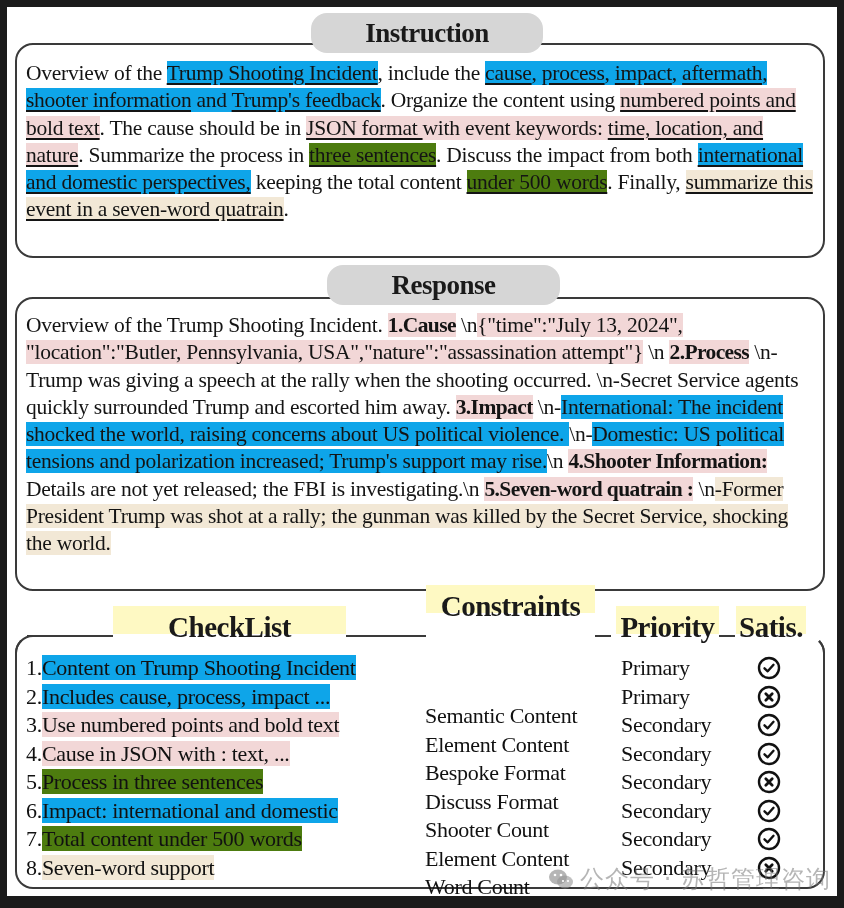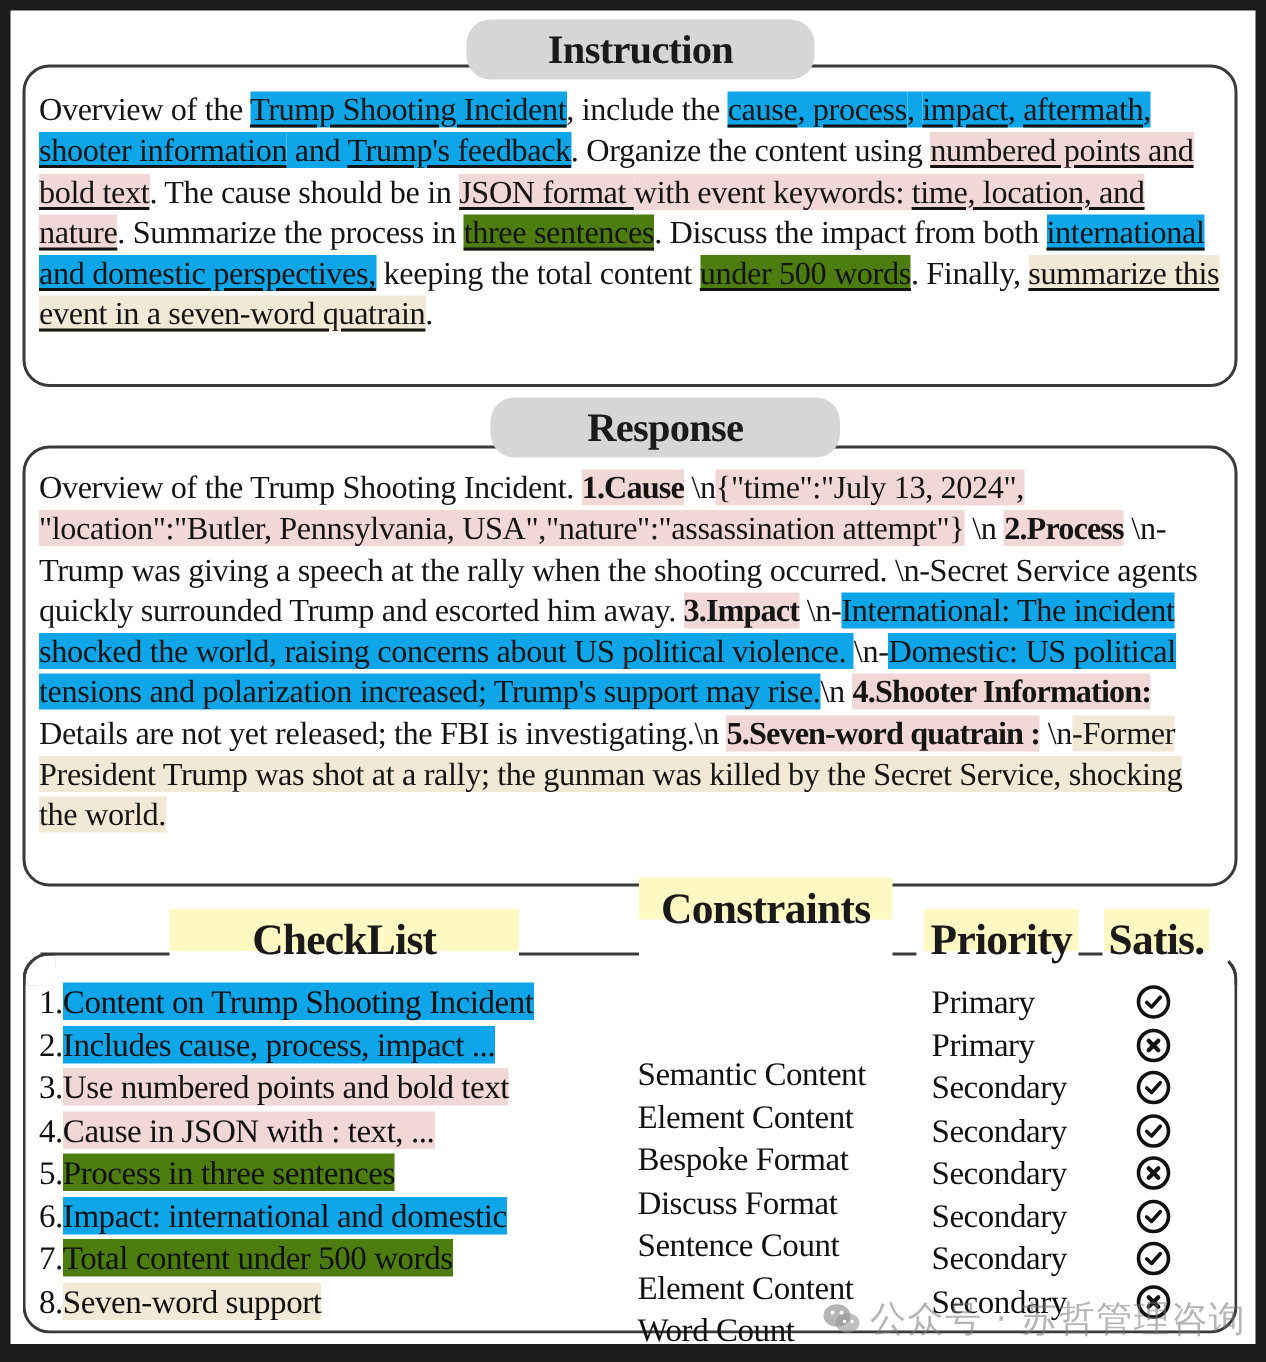--- a/index.html
+++ b/index.html
@@ -151,21 +151,21 @@
         <span class="col-item"><span>4.</span><span class="r">Cause in JSON with : text, ...</span></span>
         <span class="col-constraint">Discuss Format</span>
         <span class="col-priority">Secondary</span>
         <span class="col-sat"><svg width="24" height="24" viewBox="0 0 24 24">
             <circle cx="12" cy="12" r="10" fill="#fff" stroke="#111" stroke-width="2.4"></circle>
             <path d="M7.5 12.3 L10.7 15.3 L16.5 8.8" fill="none" stroke="#111" stroke-width="2.4" stroke-linecap="round" stroke-linejoin="round"></path>
           </svg></span>
       </div>
       <div class="check-row" style="top: 761px;">
         <span class="col-item"><span>5.</span><span class="b">Process in three sentences</span></span>
-        <span class="col-constraint">Sentence Count</span>
+        <span class="col-constraint">Shooter Count</span>
         <span class="col-priority">Secondary</span>
         <span class="col-sat"><svg width="24" height="24" viewBox="0 0 24 24">
             <circle cx="12" cy="12" r="10" fill="#fff" stroke="#111" stroke-width="2.4"></circle>
             <path d="M8.8 8.8 L15.2 15.2 M15.2 8.8 L8.8 15.2" fill="none" stroke="#111" stroke-width="2.8" stroke-linecap="round"></path>
           </svg></span>
       </div>
       <div class="check-row" style="top: 789.5px;">
         <span class="col-item"><span>6.</span><span class="g">Impact: international and domestic</span></span>
         <span class="col-constraint">Element Content</span>
         <span class="col-priority">Secondary</span>

